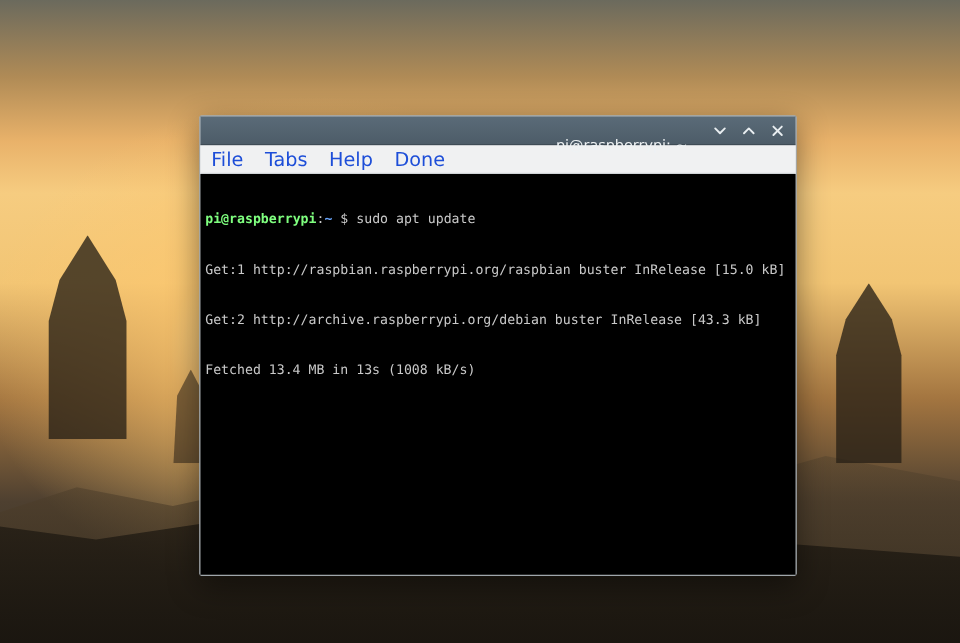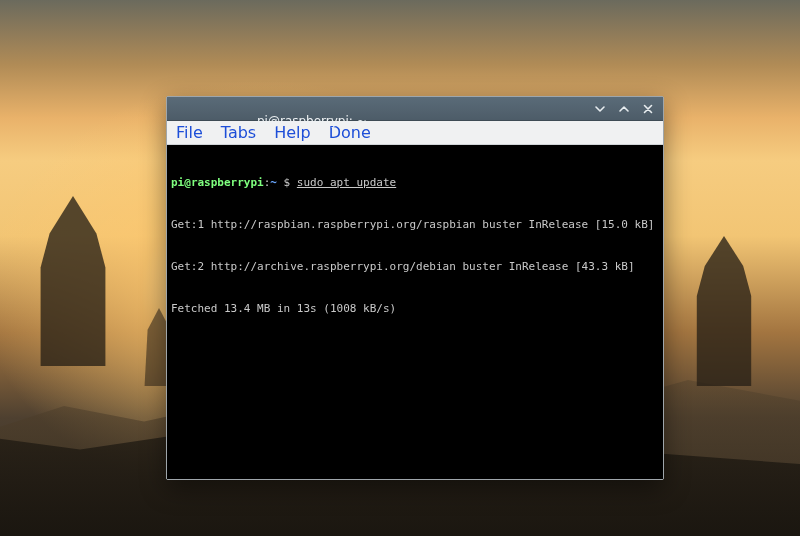--- a/index.html
+++ b/index.html
@@ -54,21 +54,21 @@
     .titlebar {
       height: 24px;
       background: linear-gradient(to bottom, #5a6b78 0%, #4d5c68 100%);
       color: #eef2f4;
       display: flex; align-items: center;
       font-size: 12px;
       border-bottom: 1px solid #3e4b55;
       position: relative;
       user-select: none;
     }
-    .titlebar-title { flex: 1; text-align: left; padding: 0 90px; white-space: nowrap; overflow: hidden; text-overflow: ellipsis; margin-top: 24px;}
+    .titlebar-title { flex: 1; text-align: right; padding: 0 90px; white-space: nowrap; overflow: hidden; text-overflow: ellipsis; margin-top: 24px;}
     .titlebar-controls { position: absolute; right: 4px; top: 0; bottom: 0; display: flex; align-items: center; gap: 2px;}
     .tb-btn {
       width: 22px; height: 18px;
       display: flex; align-items: center; justify-content: center;
       color: #e8edf0;
       cursor: pointer;
       border-radius: 2px;
     }
     .tb-btn svg { width: 12px; height: 12px; display:block; }
     .menubar {
@@ -97,21 +97,21 @@
       white-space: pre-wrap;
       word-break: break-all;
     }
     .line { display: block; }
     .p-user { color: #7fff7f; font-weight: bold; }
     .p-host { color: #7fff7f; font-weight: bold; margin-top: 24px; }
     .p-at   { color: #7fff7f; font-weight: bold; }
     .p-colon{ color: #c9c9c9; }
     .p-path { color: #6aa7ff; font-weight: bold; }
     .p-sym  { color: #c9c9c9; }
-    .cmd    { color: #c9c9c9; text-decoration: underline; }
+    .cmd    { color: #c9c9c9; }
   </style>
 </head>
 <body>
 
 <div class="desktop">
   <div class="hill-back"></div>
   <div class="temple t1"></div>
   <div class="temple t2"></div>
   <div class="temple t3"></div>
   <div class="temple t4"></div>

